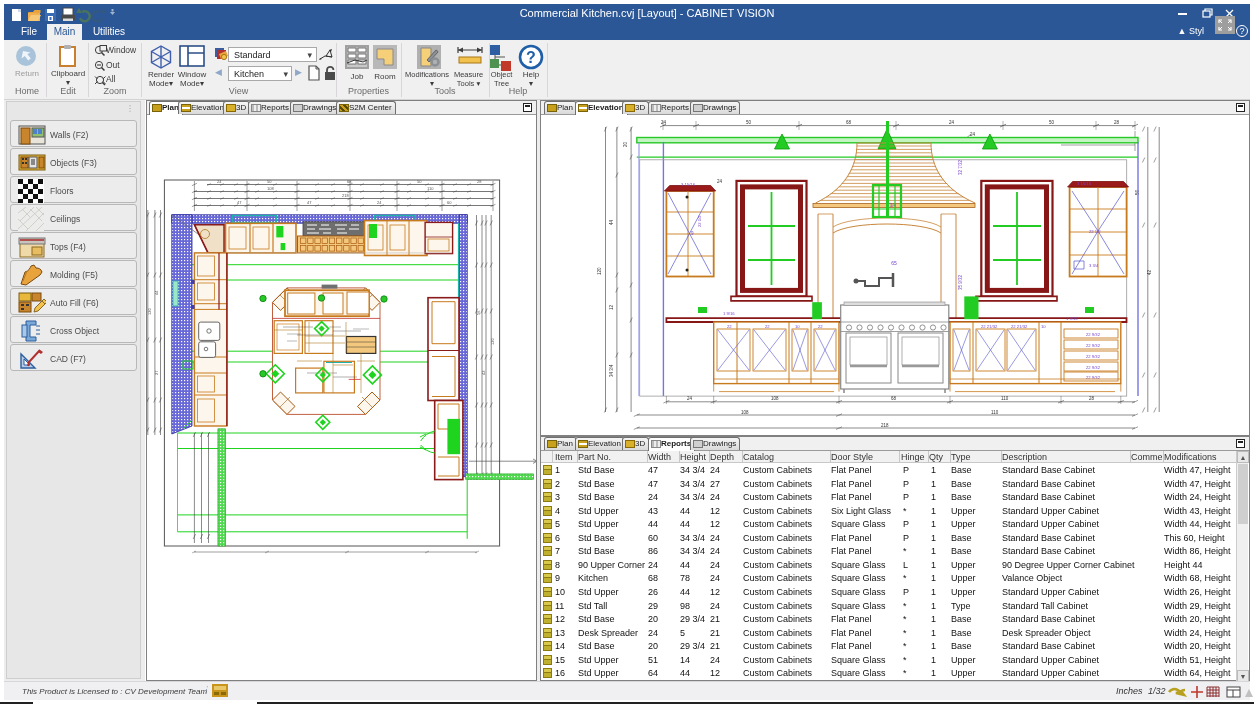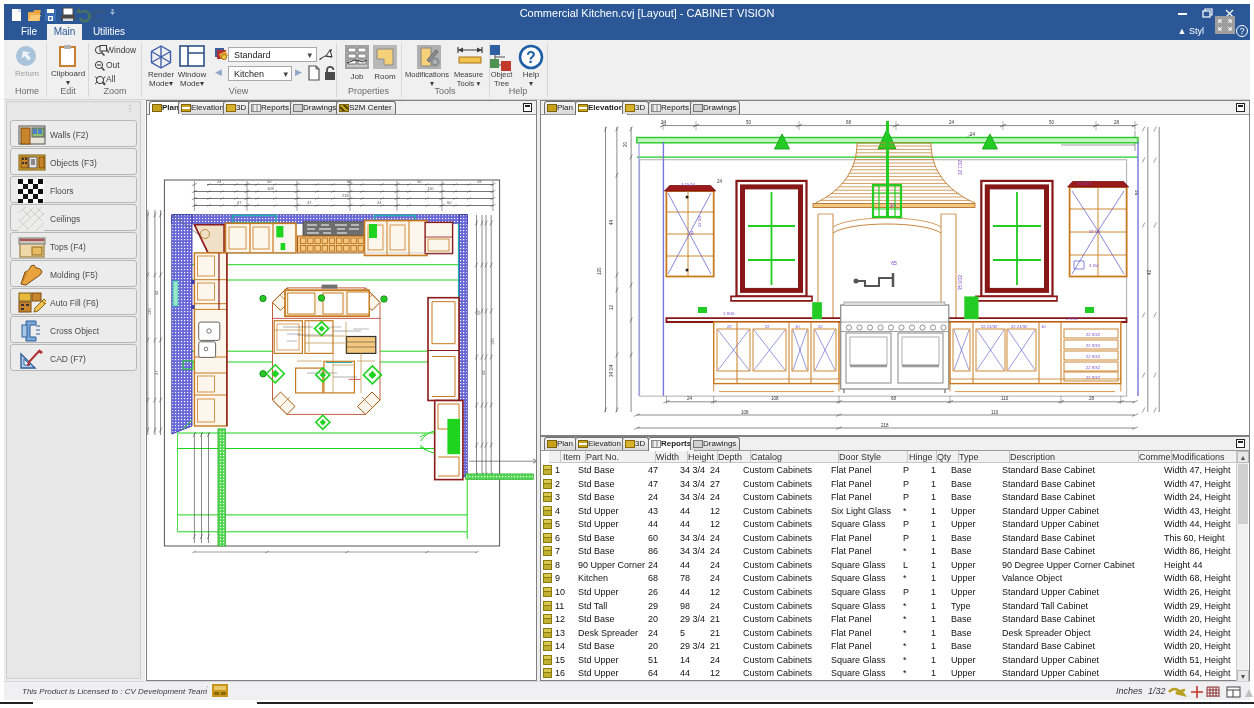--- a/index.html
+++ b/index.html
@@ -894,21 +894,21 @@
   <div id="reppanel">
     <div class="tabbar">
       <div class="dtab" style="left:3px;width:29px"><i class="ti"></i>Plan</div>
       <div class="dtab" style="left:34px;width:45px"><i class="ti t2"></i>Elevation</div>
       <div class="dtab" style="left:81px;width:24px"><i class="ti t3"></i>3D</div>
       <div class="dtab sel" style="left:107px;width:40px"><i class="ti t4"></i>Reports</div>
       <div class="dtab" style="left:149px;width:46px"><i class="ti t5"></i>Drawings</div>
       <div class="maxbox" style="right:4px"></div>
     </div>
     <div id="reptable">
-        <div class="rephead" style="left:8px;width:697px">
+        <div class="rephead" style="left:0;width:697px">
 <span style="left:14px">Item</span>
 <span style="left:37px">Part No.</span>
 <span style="left:107px">Width</span>
 <span style="left:139px">Height</span>
 <span style="left:169px">Depth</span>
 <span style="left:202px">Catalog</span>
 <span style="left:290px">Door Style</span>
 <span style="left:360px">Hinge</span>
 <span style="left:388px">Qty</span>
 <span style="left:410px">Type</span>

